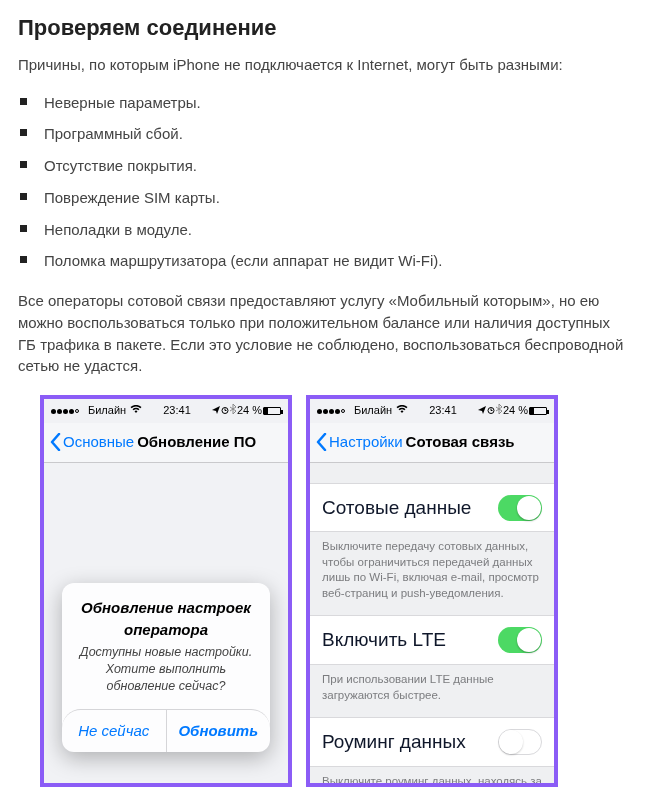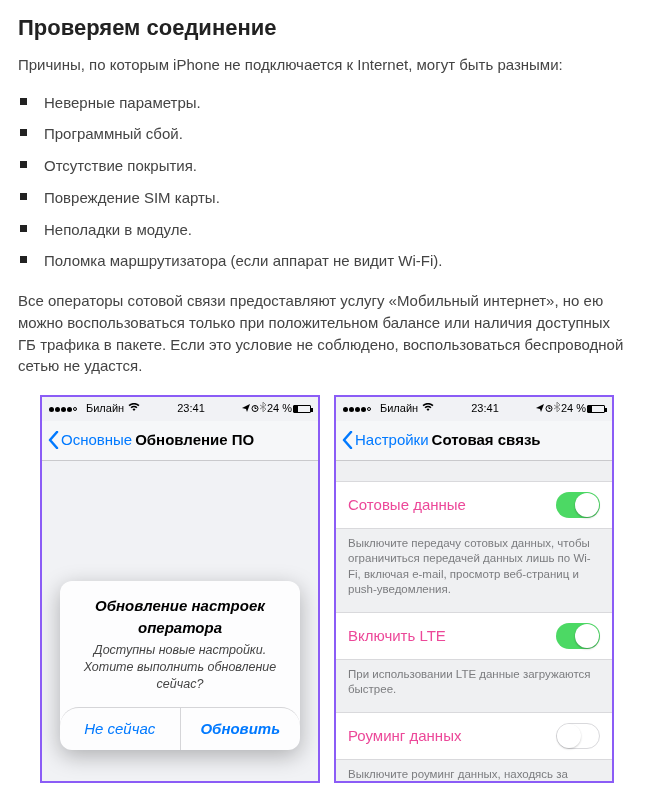--- a/index.html
+++ b/index.html
@@ -33,23 +33,23 @@
     width: 7px; height: 7px;
     background: #222;
   }
   .phones {
     display: flex;
     gap: 14px;
     margin-top: 18px;
     padding-left: 22px;
   }
   .phone {
-    width: 280px;
+    width: 252px;
     background: #f1f2f5;
-    border: 2px solid #8b5cf6;
+    border: 4px solid #8b5cf6;
     font-family: -apple-system, "Helvetica Neue", Helvetica, Arial, sans-serif;
     font-size: 13px;
     color: #000;
     position: relative;
     overflow: hidden;
   }
   
   .status {
     display: flex; align-items: center;
     justify-content: space-between;
@@ -131,22 +131,22 @@
     overflow:hidden;
   }
   .row {
     background:#fff;
     border-top:1px solid #d9d9dc;
     border-bottom:1px solid #d9d9dc;
     padding:10px 12px;
     display:flex;
     align-items:center;
     justify-content:space-between;
-    font-size:15px;
-    color:#ec4899;
+    font-size:19px;
+    color:#0f172a;
   }
   .footer-text {
     padding:7px 12px 14px;
     font-size:11.5px;
     color:#7b7c7f;
     line-height:1.35;
   }
   .toggle {
     width:44px; height:26px;
     border-radius:13px;
@@ -171,21 +171,21 @@
 
 <ul class="causes">
   <li>Неверные параметры.</li>
   <li>Программный сбой.</li>
   <li>Отсутствие покрытия.</li>
   <li>Повреждение SIM карты.</li>
   <li>Неполадки в модуле.</li>
   <li>Поломка маршрутизатора (если аппарат не видит Wi-Fi).</li>
 </ul>
 
-<p class="outro">Все операторы сотовой связи предоставляют услугу «Мобильный интернет», но ею можно воспользоваться только при положительном балансе или наличия доступных ГБ трафика в пакете. Если это условие не соблюдено, воспользоваться беспроводной сетью не удастся.</p>
+<p class="outro">Все операторы сотовой связи предоставляют услугу «Мобильный которым», но ею можно воспользоваться только при положительном балансе или наличия доступных ГБ трафика в пакете. Если это условие не соблюдено, воспользоваться беспроводной сетью не удастся.</p>
 
 <div class="phones">
 
   <div class="phone">
     <div class="status">
       <div class="left">
         <span class="dots">
           <span></span>
             <span></span>
             <span></span>

